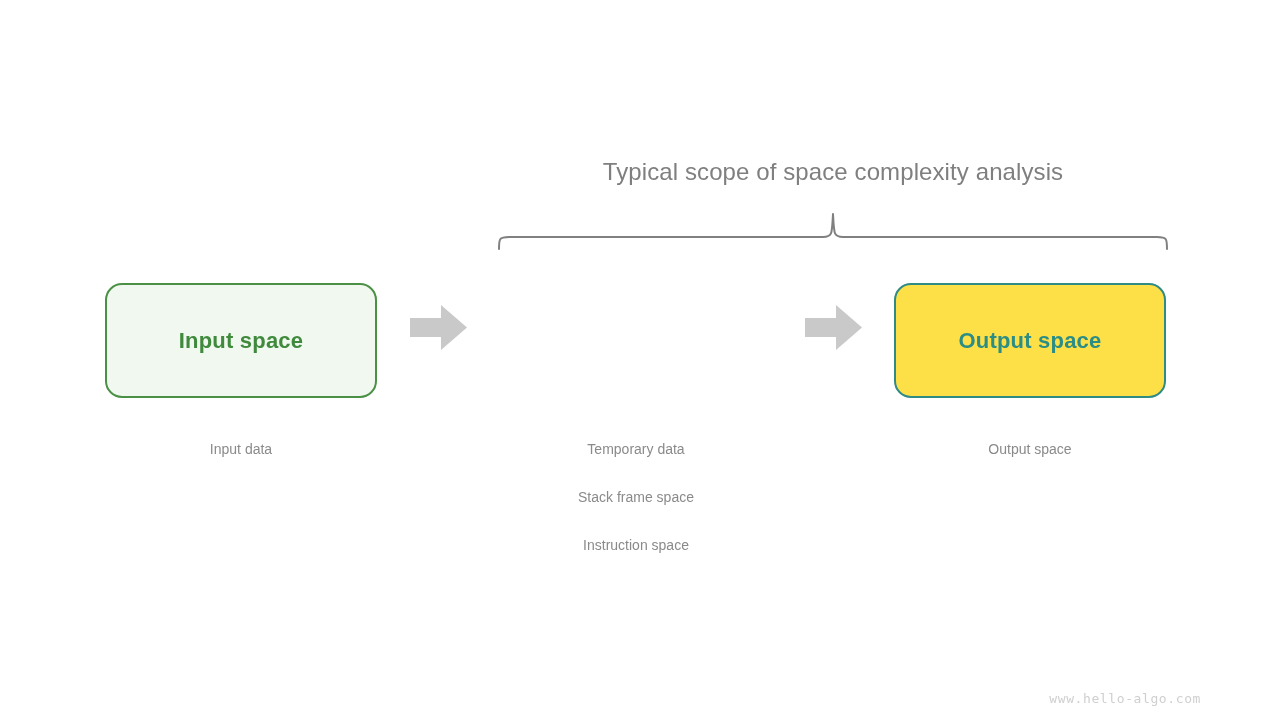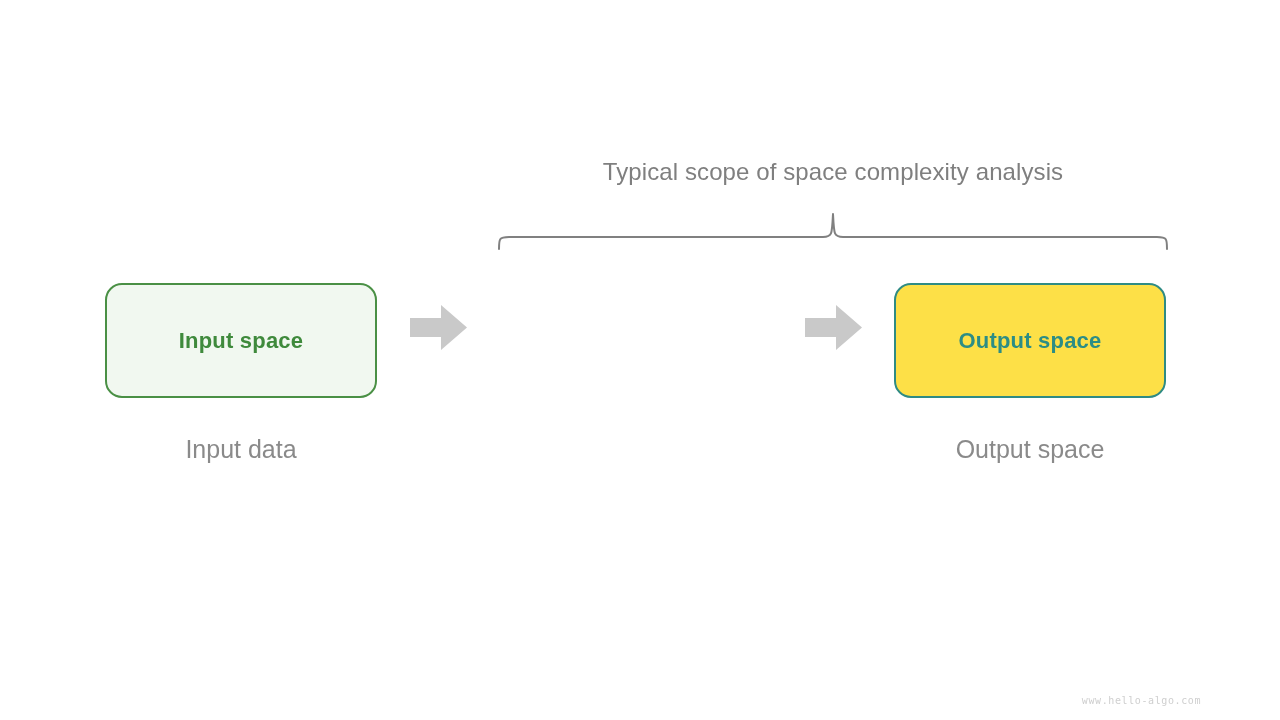--- a/index.html
+++ b/index.html
@@ -81,33 +81,33 @@
   .cap-col {
     position: absolute;
     width: 340px;
     text-align: center;
   }
   .cap-col-input  { left: 71px;  top: 425px; }
   .cap-col-temp   { left: 466px; top: 425px; }
   .cap-col-output { left: 860px; top: 425px; }
 
   .cap-line {
-    font-size: 25px;
+    font-size: 14px;
     line-height: 48px;
     color: #8a8a8a;
     white-space: nowrap;
   }
 
   
   .watermark {
     position: absolute;
     right: 22px;
     bottom: 14px;
     font-family: "DejaVu Sans Mono", "Liberation Mono", monospace;
-    font-size: 10px;
+    font-size: 13px;
     letter-spacing: 0.6px;
     color: #cfcfcf;
   }
 </style>
 </head>
 <body>
 
 <div id="canvas">
 
   <div class="scope-title">Typical scope of space complexity analysis</div>
@@ -142,20 +142,25 @@
   <div class="arrow arrow-2">
     <svg width="58" height="47" viewBox="0 0 58 47">
       <path d="M 0 14 L 31 14 L 31 1 L 57 23.5 L 31 46 L 31 33 L 0 33 Z" fill="#c9c9c9"></path>
     </svg>
   </div>
 
   <div class="cap-col cap-col-input">
     <div class="cap-line">Input data</div>
   </div>
 
+  <div class="cap-col cap-col-temp">
+    <div class="cap-line">Temporary data</div>
+    <div class="cap-line">Stack frame space</div>
+    <div class="cap-line">Instruction space</div>
+  </div>
 
   <div class="cap-col cap-col-output">
     <div class="cap-line">Output space</div>
   </div>
 
   <div class="watermark">www.hello-algo.com</div>
 
 </div>
 
 </body></html>

